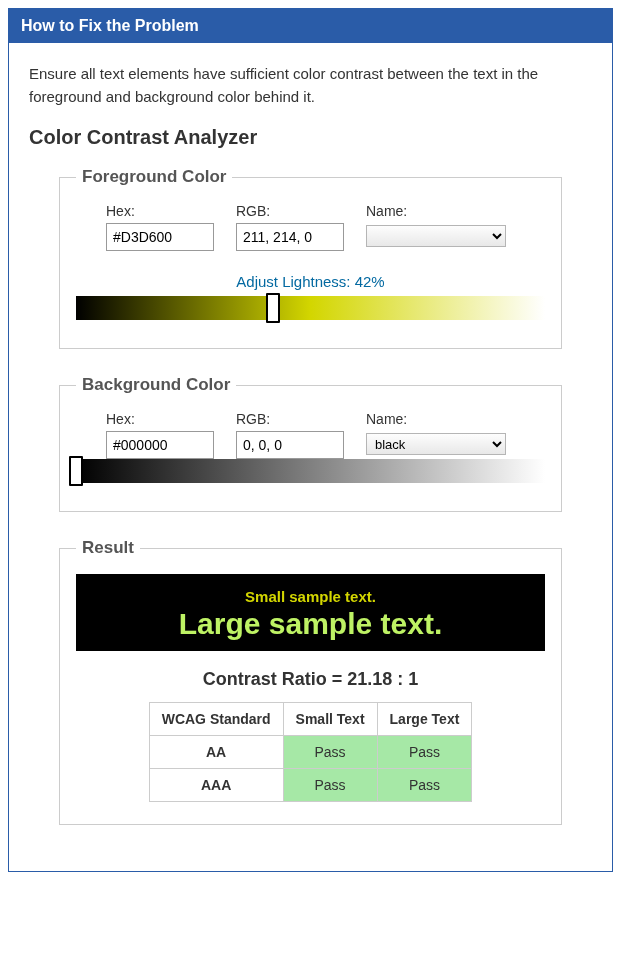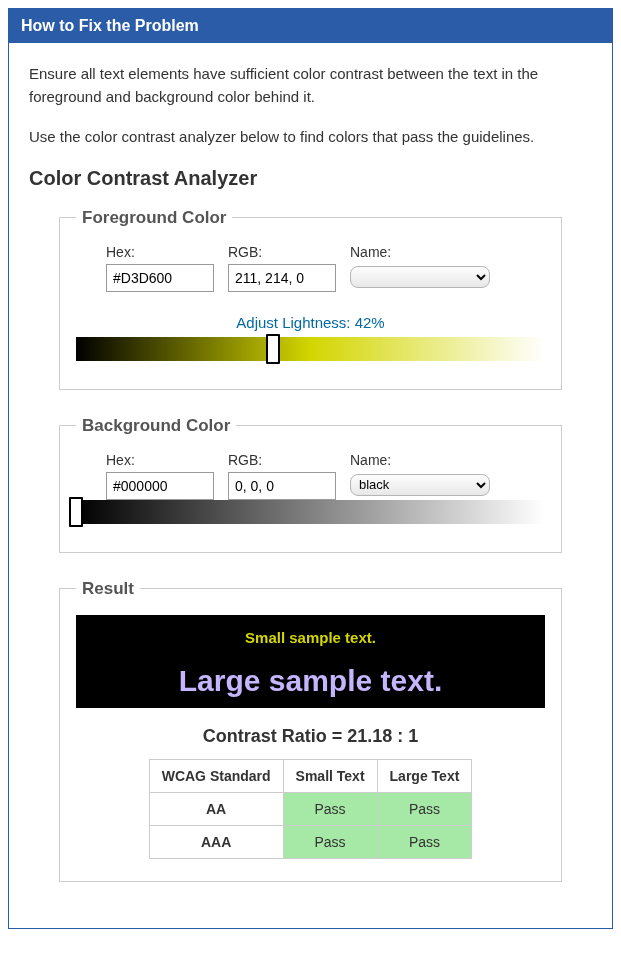--- a/index.html
+++ b/index.html
@@ -44,21 +44,21 @@
     padding: 16px 16px 22px 16px;
   }
   legend {
     padding: 0 6px;
     font-size: 17px;
     color: #555;
     font-weight: 600;
   }
   .field-row {
     display: flex;
-    gap: 14px;
+    gap: 22px;
     margin-left: 30px;
   }
   .field-col {
     display: flex;
     flex-direction: column;
   }
   .field-label {
     font-size: 14px;
     color: #333;
     margin-bottom: 4px;
@@ -71,21 +71,21 @@
     height: 28px;
     font-family: inherit;
   }
   .select-input {
     width: 140px;
     height: 22px;
     margin-top: 2px;
     font-size: 13px;
     background: linear-gradient(#fdfdfd,#e8e8e8);
     border: 1px solid #b5b5b5;
-    border-radius: 8px;
+    border-radius: 0;
     padding: 0 4px;
   }
   .lightness-label {
     text-align: center;
     font-size: 15px;
     margin: 22px 0 6px 0;
     color: #0369a1;
   }
   .slider-wrap {
     position: relative;
@@ -110,24 +110,24 @@
     background: #000;
     text-align: center;
     padding: 14px 0 10px 0;
   }
   .sample-small {
     color: #d3d600;
     font-size: 15px;
     font-weight: 600;
   }
   .sample-large {
-    color: #c4b5fd;
+    color: #bef264;
     font-size: 30px;
     font-weight: 600;
-    margin-top: 18px;
+    margin-top: 2px;
   }
   .ratio {
     text-align: center;
     font-weight: 700;
     font-size: 18px;
     margin: 18px 0 12px 0;
   }
   table.results {
     border-collapse: collapse;
     margin: 0 auto;
@@ -153,21 +153,20 @@
 </head>
 <body>
 
 <div class="panel">
   <div class="panel-header">
     <span>How to Fix the Problem</span>
   </div>
   <div class="panel-body">
 
     <p class="intro">Ensure all text elements have sufficient color contrast between the text in the foreground and background color behind it.</p>
-    <p class="intro">Use the color contrast analyzer below to find colors that pass the guidelines.</p>
 
     <div class="cca-title">Color Contrast Analyzer</div>
 
     <div class="inner-wrap">
 
       <fieldset>
         <legend>Foreground Color</legend>
         <div class="field-row">
           <div class="field-col">
             <span class="field-label">Hex:</span>

